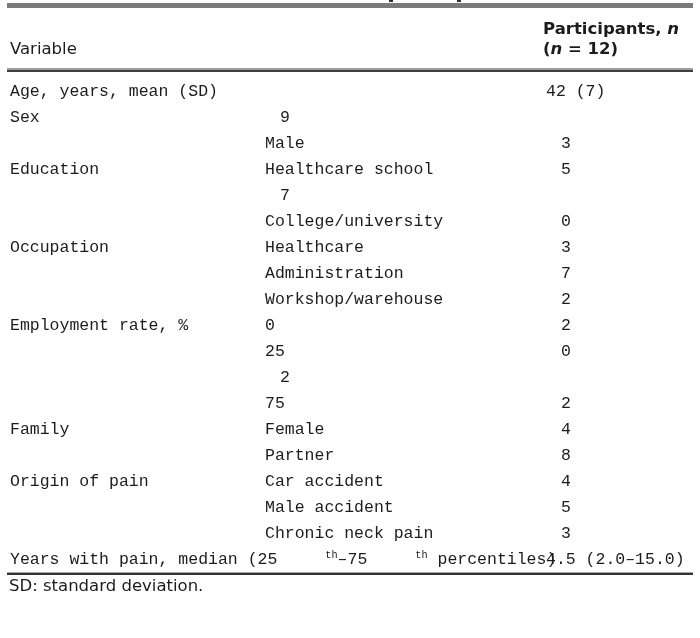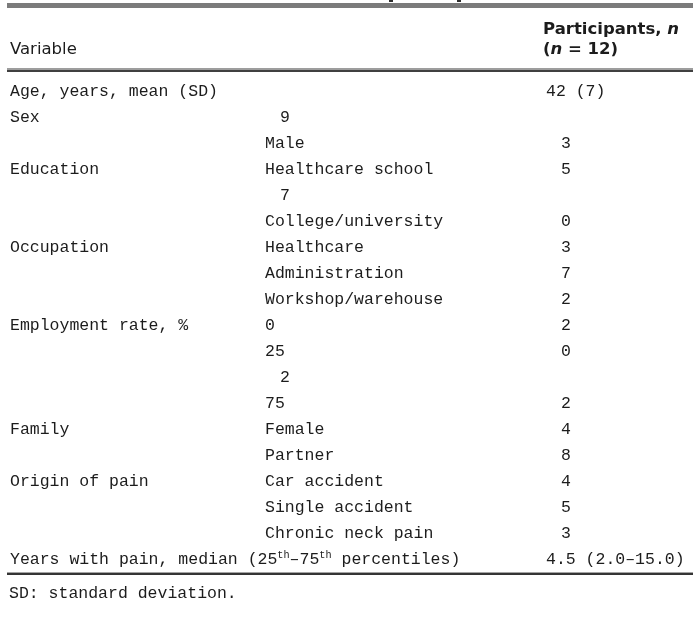--- a/index.html
+++ b/index.html
@@ -28,23 +28,23 @@
   .hline { line-height: 20px; white-space: nowrap; }
   em { font-style: italic; }
 
   .tbody { padding-top: 6px; }
   .row { display: flex; align-items: center; height: 26px; font-family: Liberation Mono, monospace; }
   .c1 { width: 255px; padding-left: 3px; flex: none; white-space: nowrap; box-sizing: content-box; }
   .c2 { width: 281px; flex: none; white-space: nowrap; }
   .c3 { flex: none; white-space: nowrap; }
   .c3.short { padding-left: 15px; }
 
-  sup { font-size: 0.62em; position: relative; top: -0.5em; vertical-align: baseline; }
+  sup { font-size: 0.62em; position: relative; top: -0.5em; vertical-align: baseline; margin-left: 48px; }
 
-  .footnote { margin-top: 9px; padding-left: 2px; font-family: Liberation Mono, monospace; }
+  .footnote { margin-top: 1px; padding-left: 2px; }
 </style>
 </head>
 <body>
 
 <span class="frag frag-a"></span>
 <span class="frag frag-b"></span>
 
 <div class="tbl">
 
   <div class="rule-top"></div>
@@ -150,21 +150,21 @@
       </div>
 
       <div class="row">
         <div class="c1">Origin of pain</div>
         <div class="c2">Car accident</div>
         <div class="c3 short">4</div>
       </div>
 
       <div class="row">
         <div class="c1"></div>
-        <div class="c2">Single accident</div>
+        <div class="c2">Male accident</div>
         <div class="c3 short">5</div>
       </div>
 
       <div class="row">
         <div class="c1"></div>
         <div class="c2">Chronic neck pain</div>
         <div class="c3 short">3</div>
       </div>
 
       <div class="row">

